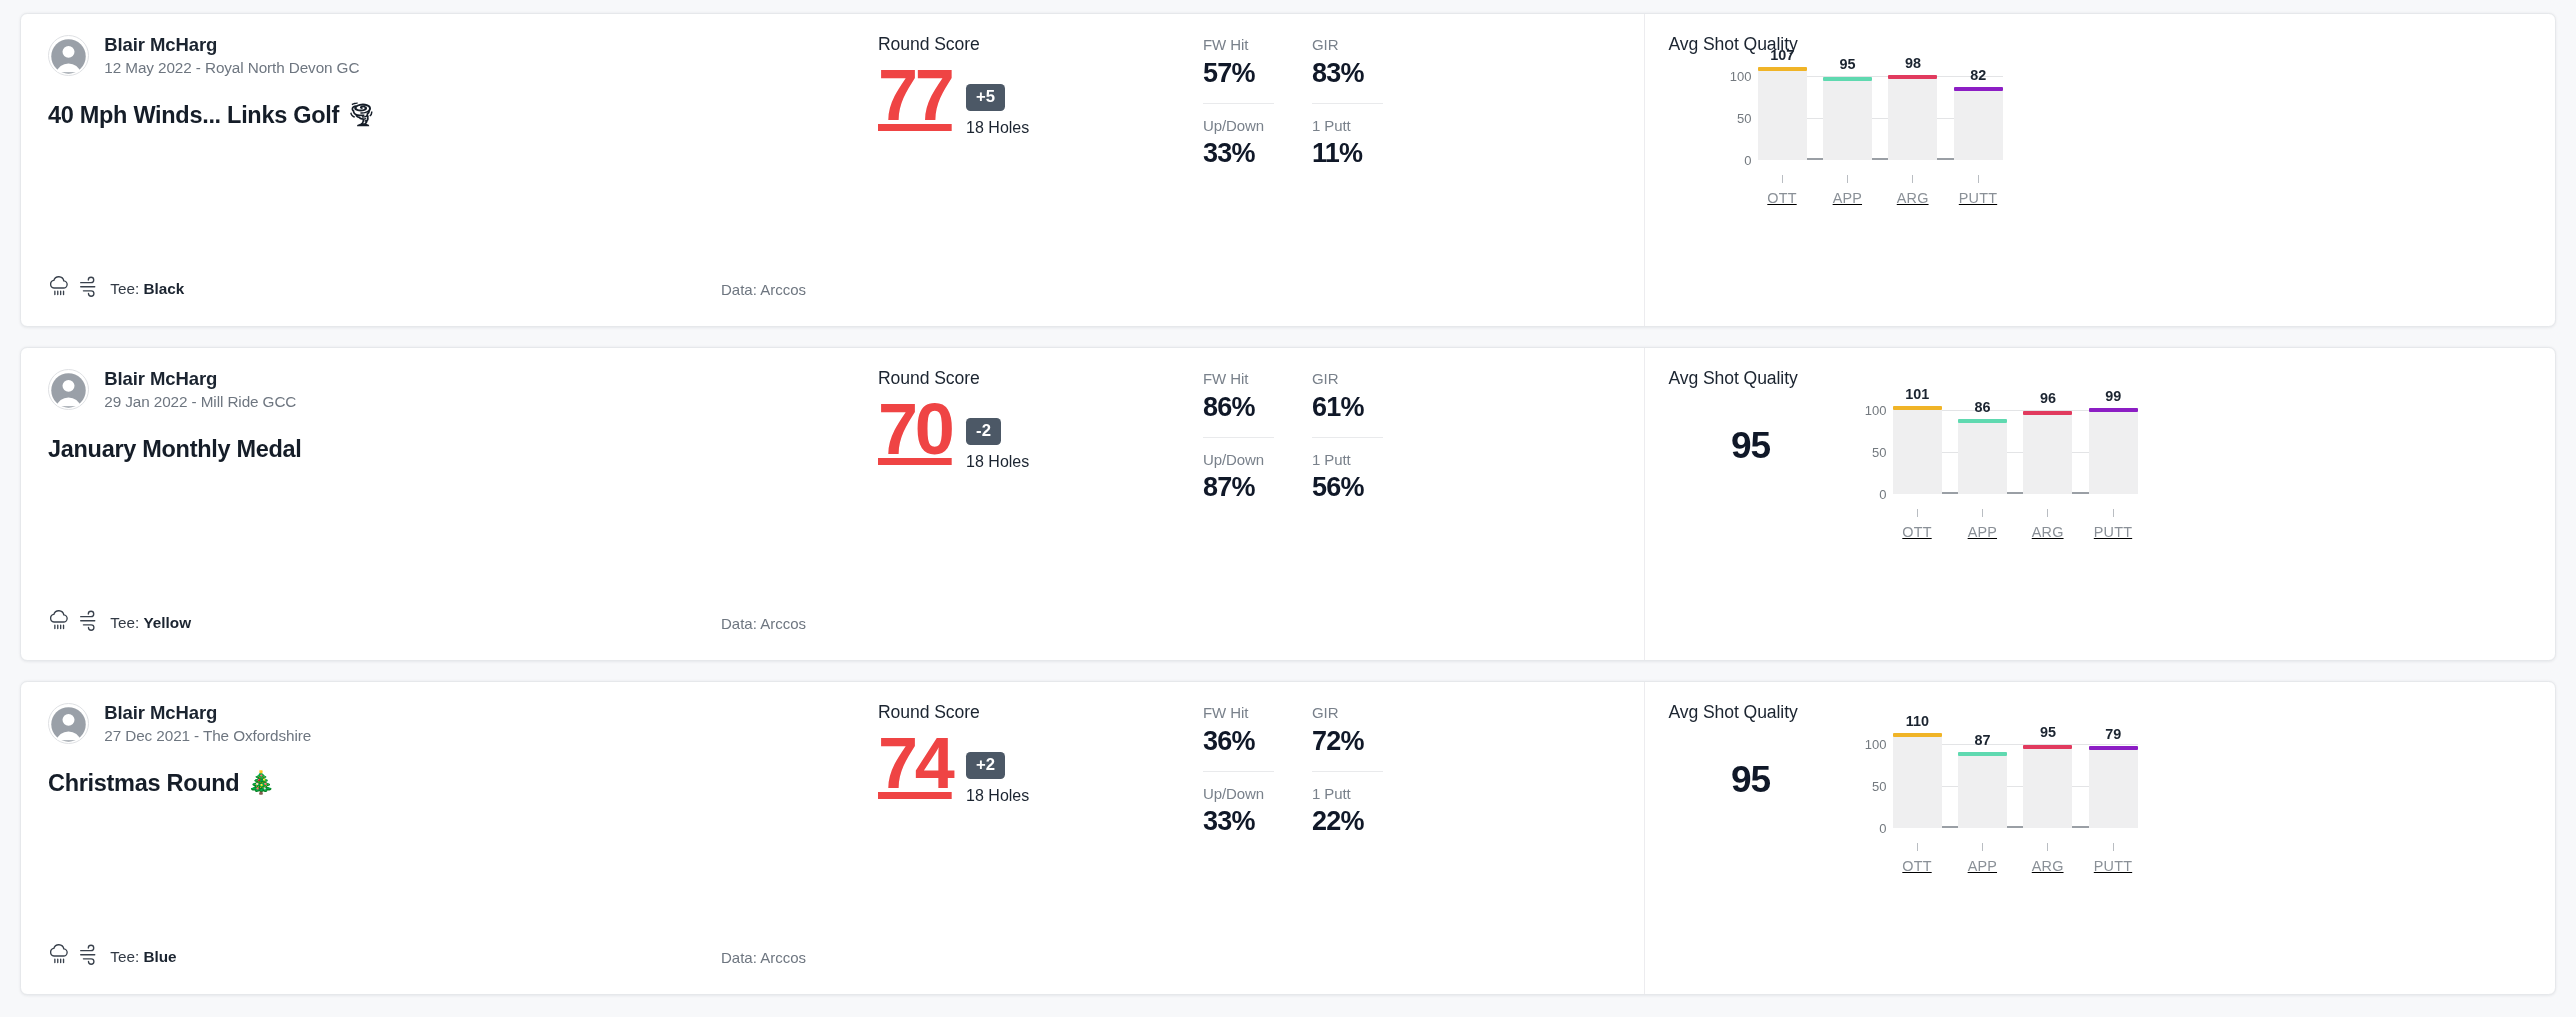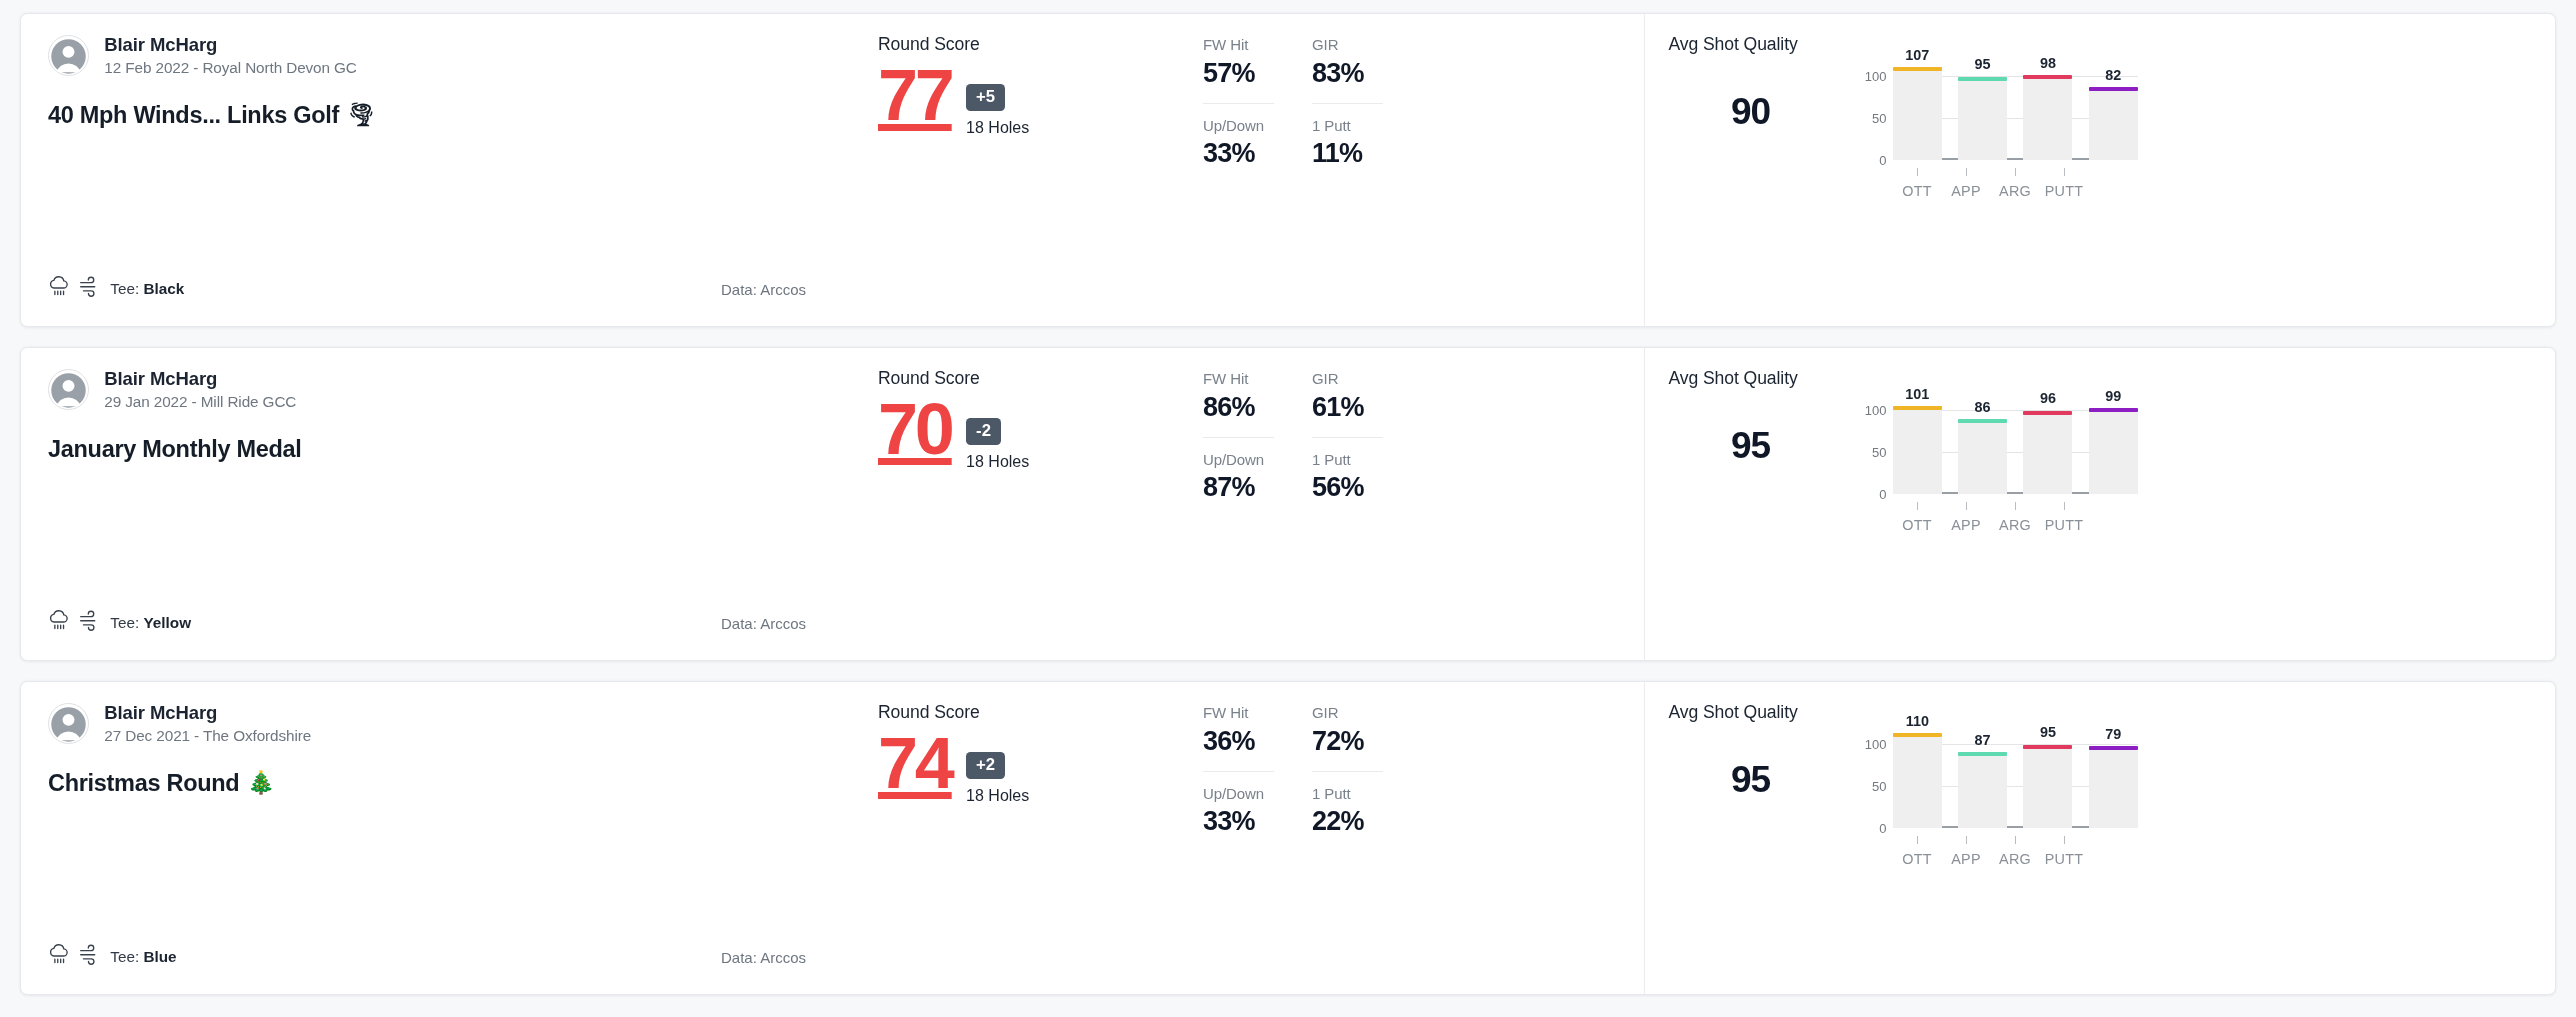--- a/index.html
+++ b/index.html
@@ -177,22 +177,22 @@
   }
   .bar-body { width: 49px; background: #efeff0; position: relative; }
   .bar-cap {
     position: absolute; left: 0; right: 0; top: -3.6px; height: 4.5px; border-radius: 0.9px;
   }
   .bar-label {
     position: absolute; left: 50%; transform: translateX(-50%);
     font-size: 14.4px; font-weight: bold; color: #1b2430; white-space: nowrap;
   }
   .x-axis {
-    display: flex; flex-direction: row; justify-content: flex-start;
-    width: 245px; margin-left: 33px; margin-top: 8px;
+    display: flex; flex-direction: row; justify-content: space-between;
+    width: 245px; margin-left: 33px; margin-top: 15px; text-decoration: underline;
   }
   .x-item { width: 49px; display: flex; flex-direction: column; align-items: center; }
   .x-tick-mark { width: 0.9px; height: 8px; background: #b9bdc2; }
   .x-cat {
     margin-top: 7.2px; font-size: 14.4px; color: #8a9097; letter-spacing: 0.2px;
   }
 </style>
 </head>
 <body>
 
@@ -202,21 +202,21 @@
         <div class="player-row">
           <span class="avatar">
             <svg width="39" height="39" viewBox="0 0 43 43" aria-hidden="true">
               <circle cx="21.5" cy="22.5" r="19" fill="#9aa0a8"></circle>
               <circle cx="21.5" cy="17.5" r="6.6" fill="#ffffff"></circle>
               <path d="M8.6 40 a13 11 0 0 1 25.8 0 z" fill="#ffffff"></path>
             </svg>
           </span>
           <span class="player-meta">
             <span class="player-name">Blair McHarg</span>
-            <span class="player-sub">12 Feb 2022 - Royal North Devon GC</span>
+            <span class="player-sub">12 May 2022 - Royal North Devon GC</span>
           </span>
         </div>
         <div class="round-title">
           <span>40 Mph Winds... Links Golf</span>
           <span class="emoji">🌪</span>
         </div>
         <div class="left-footer">
           <span class="cond-icons">
             <span>
               <svg width="21.7" height="22.6" viewBox="0 0 24 25" fill="none" stroke="#3a424d" stroke-width="1.5" stroke-linecap="round" aria-hidden="true">
@@ -262,26 +262,20 @@
           </div>
           <div class="stat-cell lower">
             <div class="stat-key">1 Putt</div>
             <div class="stat-val">11%</div>
           </div>
         </div>
       </div>
       <div class="right-pane">
         <div class="asq-title">Avg Shot Quality</div>
         <div class="asq-body">
-          <div class="hex-wrap">
-            <svg width="106" height="108" viewBox="0 0 118 120" fill="none" aria-hidden="true">
-              <path d="M59 4 L111 33 L111 87 L59 116 L7 87 L7 33 Z" stroke="#3b76bf" stroke-width="4.2" stroke-linejoin="round" fill="none" transform="rotate(90 59 60) scale(1)" transform-origin="59 60"></path>
-            </svg>
-            <span class="hex-num">90</span>
-          </div>
           <div class="chart">
             <div class="chart-plot">
               <div class="y-axis">
                 <span class="y-tick" style="top:12.5px">100</span>
                 <span class="y-tick" style="top:54px">50</span>
                 <span class="y-tick" style="top:96px">0</span>
               </div>
               <div class="bars-area">
                 <div class="grid-line" style="top:12.5px"></div>
                 <div class="grid-line" style="top:54px"></div>

